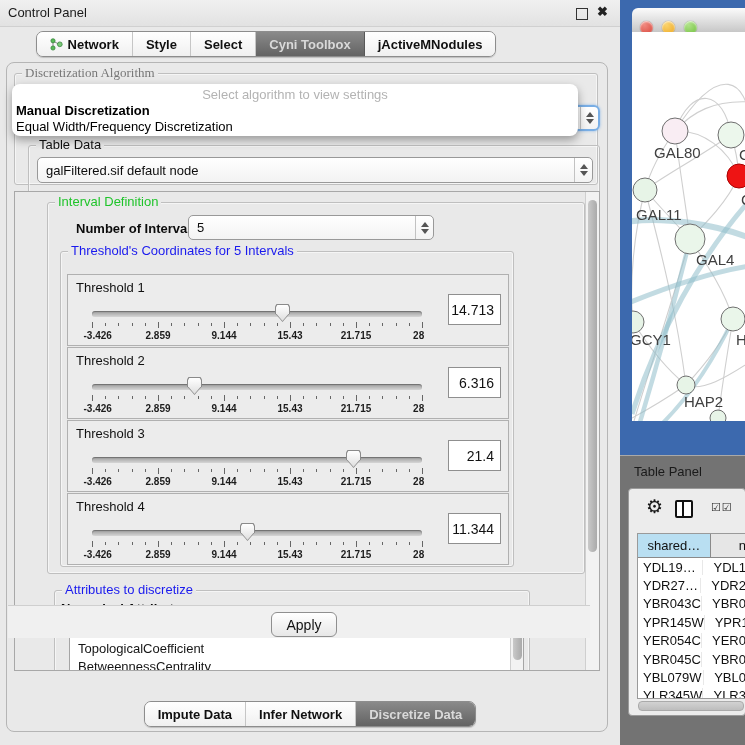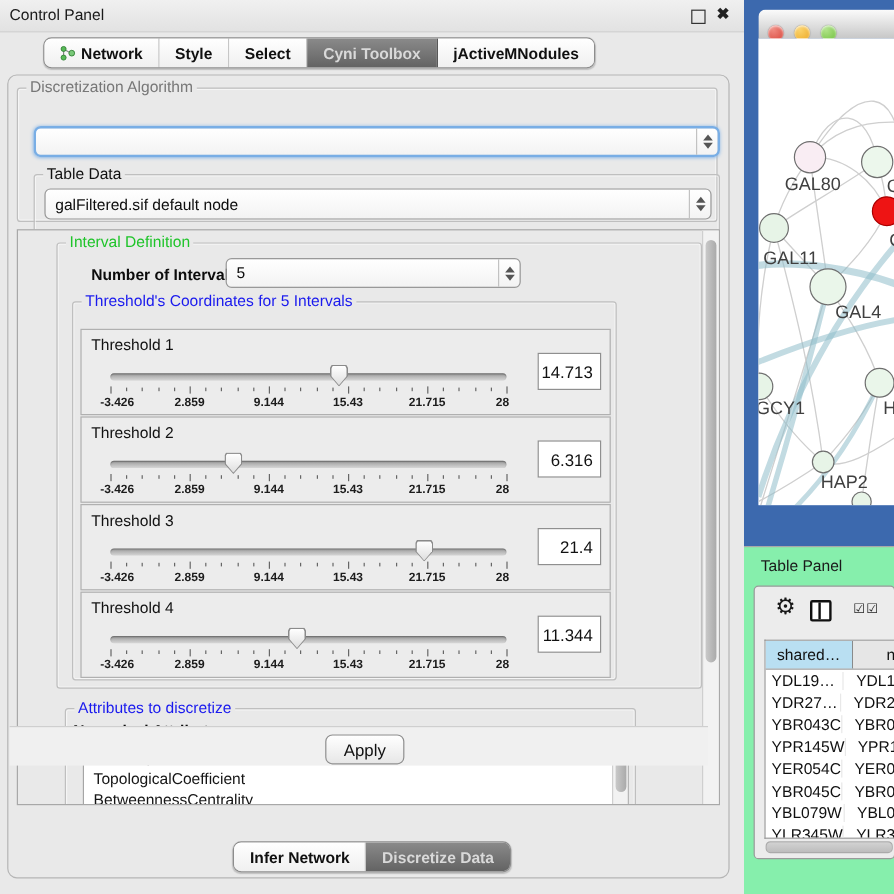--- a/index.html
+++ b/index.html
@@ -17,21 +17,21 @@
                overflow:hidden;box-shadow:0 1px 1px rgba(0,0,0,.18);font-size:13px;font-weight:700;}
   .seg{display:flex;align-items:center;gap:5px;padding:0 13px;border-right:1px solid #c6c6c6;
        background:linear-gradient(#ffffff,#f0f0f0);color:#101010;}
   .seg:last-child{border-right:none;}
   .seg.sel{background:linear-gradient(#8a8a8a,#636363);color:#d9d9d9;border-right-color:#585858;}
   .outer{position:absolute;left:6px;top:62px;width:600px;height:668px;background:#e9e9e9;
          border:1px solid #b5b5b5;border-radius:8px;}
   .group{position:absolute;border:1px solid #bfbfbf;border-radius:3px;
          box-shadow:inset 0 0 0 1px rgba(255,255,255,.55);}
   .group>.legend{position:absolute;top:-9px;left:7px;padding:0 3px;font-size:13px;background:#e9e9e9;white-space:nowrap;}
-  .legend.green{color:#1fc42a;} .legend.blue{color:#1a1aee;} .legend.gray{color:#777;}
+  .legend.green{color:#1fc42a;} .legend.blue{color:#1a1aee;} .legend.gray{color:#777;font-family:Liberation Serif, serif;}
   .combo{position:absolute;background:linear-gradient(#ffffff,#f3f3f3);border:1px solid #999;
          border-radius:5px;font-size:13px;color:#0d0d0d;display:flex;align-items:center;
          padding-left:8px;box-sizing:border-box;}
   .combo .spin{position:absolute;right:0;top:0;bottom:0;width:17px;border-left:1px solid #c2c2c2;
                display:flex;flex-direction:column;align-items:center;justify-content:center;gap:2px;}
   .aru{width:0;height:0;border-left:4px solid transparent;border-right:4px solid transparent;border-bottom:5px solid #555;}
   .ard{width:0;height:0;border-left:4px solid transparent;border-right:4px solid transparent;border-top:5px solid #555;}
   .combo.focus{border:2px solid #79aee5;border-radius:6px;box-shadow:0 0 3px #8db9e8;}
   .popup{position:absolute;left:12px;top:84px;width:566px;height:52px;background:#fff;
          border-radius:8px;box-shadow:0 4px 10px rgba(0,0,0,.35);z-index:50;font-size:13px;}
@@ -73,21 +73,21 @@
        border-radius:6px;font-size:14px;display:flex;align-items:center;justify-content:center;}
   .bottombar{position:absolute;left:0;top:701px;width:620px;display:flex;justify-content:center;}
   
   .blueframe{position:absolute;left:620px;top:0;width:125px;height:455px;background:#3c69ae;}
   .macwin-tb{position:absolute;left:632px;top:8px;width:113px;height:24px;
              background:linear-gradient(#fbfbfb,#c7c7c7);border-bottom:1px solid #8a8a8a;
              border-top-left-radius:6px;}
   .light{position:absolute;top:13px;width:13px;height:13px;border-radius:50%;
          box-shadow:inset 0 1px 2px rgba(255,255,255,.8), 0 0 1px rgba(0,0,0,.6);}
   .canvas{position:absolute;left:632px;top:32px;width:113px;height:389px;background:#fff;overflow:hidden;}
-  .tpanel{position:absolute;left:620px;top:455px;width:125px;height:290px;background:#86efac;
+  .tpanel{position:absolute;left:620px;top:455px;width:125px;height:290px;background:#737373;
           border-top:1px solid #a9a9a9;}
   .tpanel .title{position:absolute;left:14px;top:8px;font-size:13px;color:#1a1a1a;}
   .tinner{position:absolute;left:8px;top:32px;width:116px;height:226px;background:#ececec;
           border:1px solid #9a9a9a;border-radius:4px;}
   .gear{position:absolute;left:17px;top:8px;font-size:19px;color:#181818;line-height:19px;}
   .colicon{position:absolute;left:46px;top:11px;width:14px;height:14px;border:2px solid #111;
            border-radius:2px;background:#fff;}
   .colicon::after{content:"";position:absolute;left:5px;top:0;bottom:0;width:2px;background:#111;}
   .checks{position:absolute;left:82px;top:12px;font-size:11px;color:#222;letter-spacing:1px;}
   .ttable{position:absolute;left:8px;top:44px;width:108px;height:164px;background:#fff;
@@ -382,20 +382,23 @@
       </div>
     </div>
 
     <div class="applybar">
       <div class="btn" style="left:263px;top:6px;width:64px;height:23px;">Apply</div>
     </div>
   </div>
 
   <div class="bottombar">
     <div class="seg-control" id="bottom-tabs">
+        <span class="seg">
+          <span>Impute Data</span>
+        </span>
         <span class="seg">
           <span>Infer Network</span>
         </span>
         <span class="seg sel">
           <span>Discretize Data</span>
         </span>
       </div>
   </div>
 
   <div class="blueframe"></div>
@@ -501,13 +504,18 @@
             <div class="trow">
               <span class="c1">YLR345W</span>
               <span class="c2">YLR3</span>
             </div>
           </div>
       </div>
       <div class="hsb"></div>
     </div>
   </div>
 
+<div class="popup">
+      <div class="hint">Select algorithm to view settings</div>
+      <div class="opt1">Manual Discretization</div>
+      <div class="opt2">Equal Width/Frequency Discretization</div>
+    </div>
   </div>
 
 </body></html>

